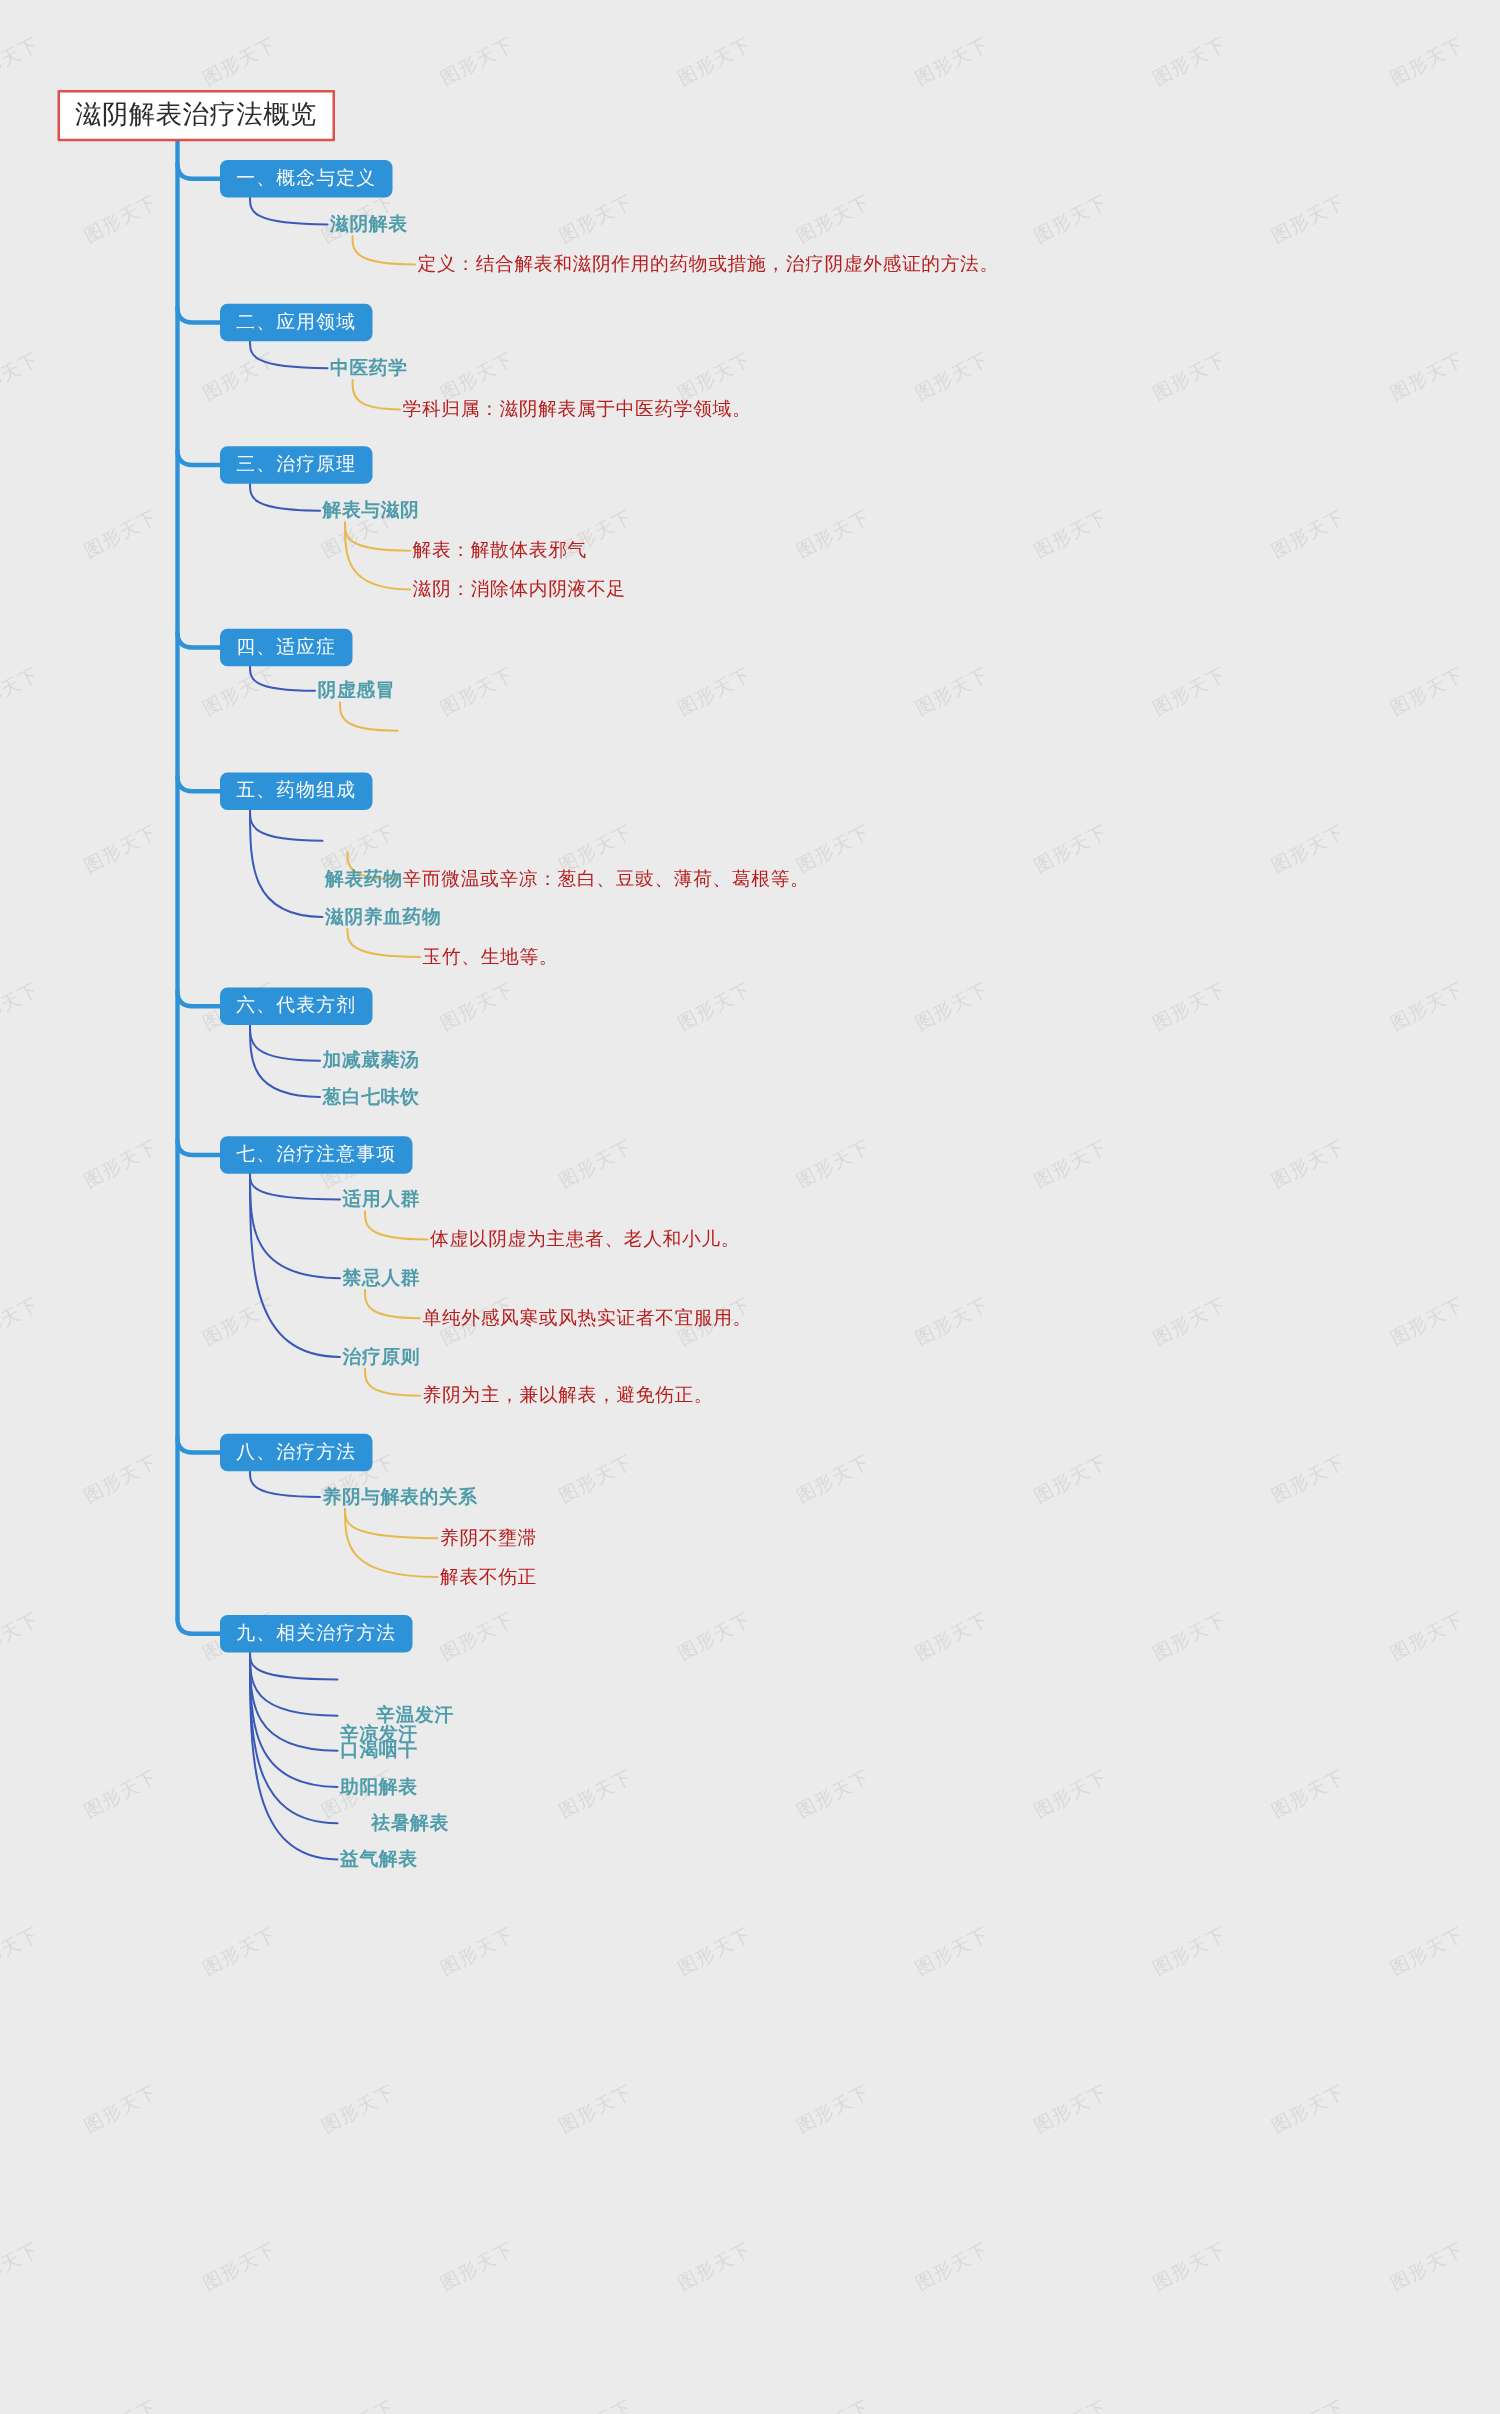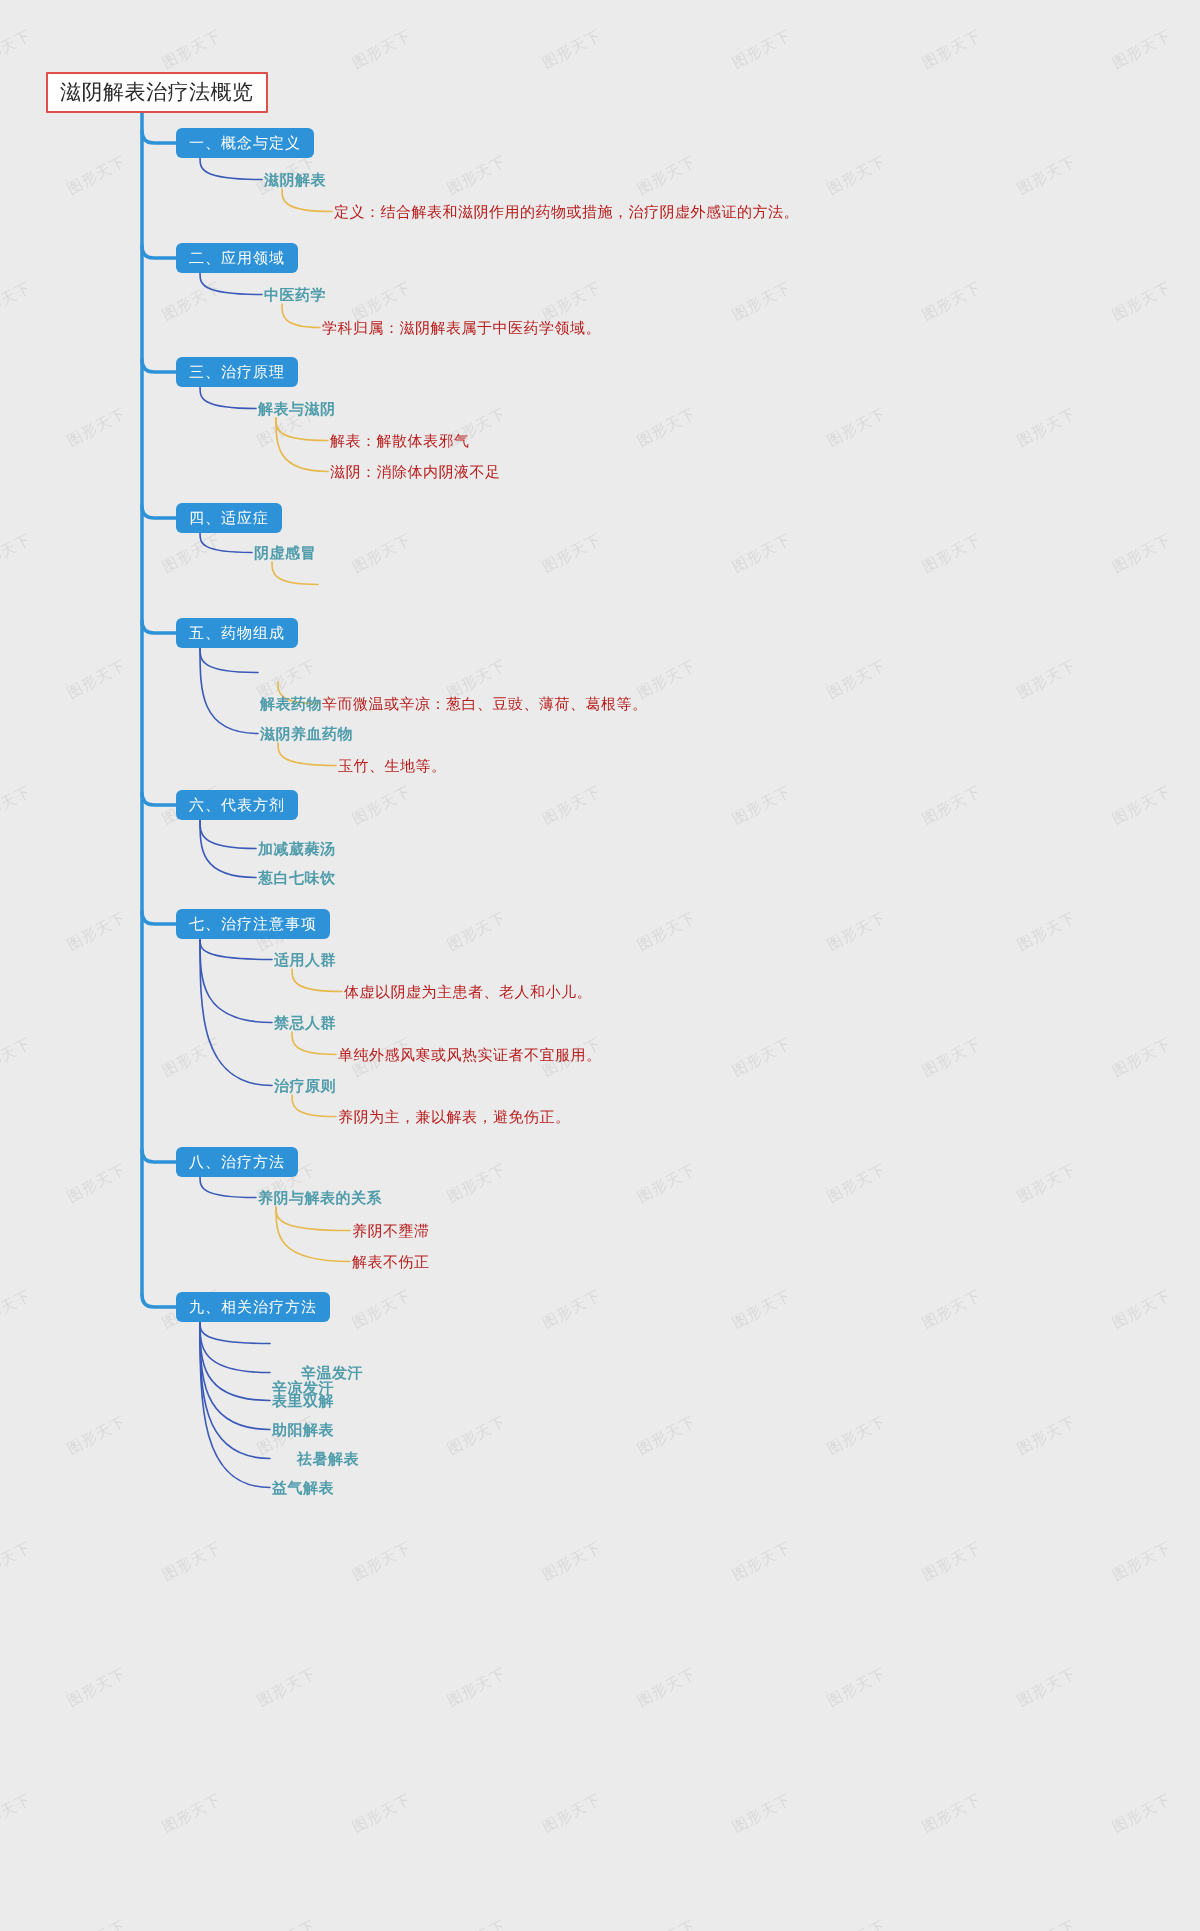--- a/index.html
+++ b/index.html
@@ -276,18 +276,18 @@
       <div class="node l3" style="left: 338px; top: 1045px;"><span>单纯外感风寒或风热实证者不宜服用。</span></div>
       <div class="node l2" style="left: 274px; top: 1076px;"><span>治疗原则</span></div>
       <div class="node l3" style="left: 338px; top: 1107px;"><span>养阴为主，兼以解表，避免伤正。</span></div>
       <div class="node l1" style="left: 176px; top: 1147px;"><span>八、治疗方法</span></div>
       <div class="node l2" style="left: 258px; top: 1188px;"><span>养阴与解表的关系</span></div>
       <div class="node l3" style="left: 352px; top: 1221px;"><span>养阴不壅滞</span></div>
       <div class="node l3" style="left: 352px; top: 1252px;"><span>解表不伤正</span></div>
       <div class="node l1" style="left: 176px; top: 1292px;"><span>九、相关治疗方法</span></div>
       <div class="node l2" style="left: 272px; top: 1334px; margin-top: 44px;"><span>辛凉发汗</span></div>
       <div class="node l2" style="left: 256px; top: 1363px; margin-left: 45px;"><span>辛温发汗</span></div>
-      <div class="node l2" style="left: 272px; top: 1391px;"><span>表里双解</span></div>
+      <div class="node l2" style="left: 272px; top: 1391px;"><span>口渴咽干</span></div>
       <div class="node l2" style="left: 272px; top: 1420px;"><span>助阳解表</span></div>
       <div class="node l2" style="left: 272px; top: 1449px; margin-left: 25px;"><span>祛暑解表</span></div>
       <div class="node l2" style="left: 272px; top: 1478px;"><span>益气解表</span></div>
     </div>
 </div>
 
 </body></html>

